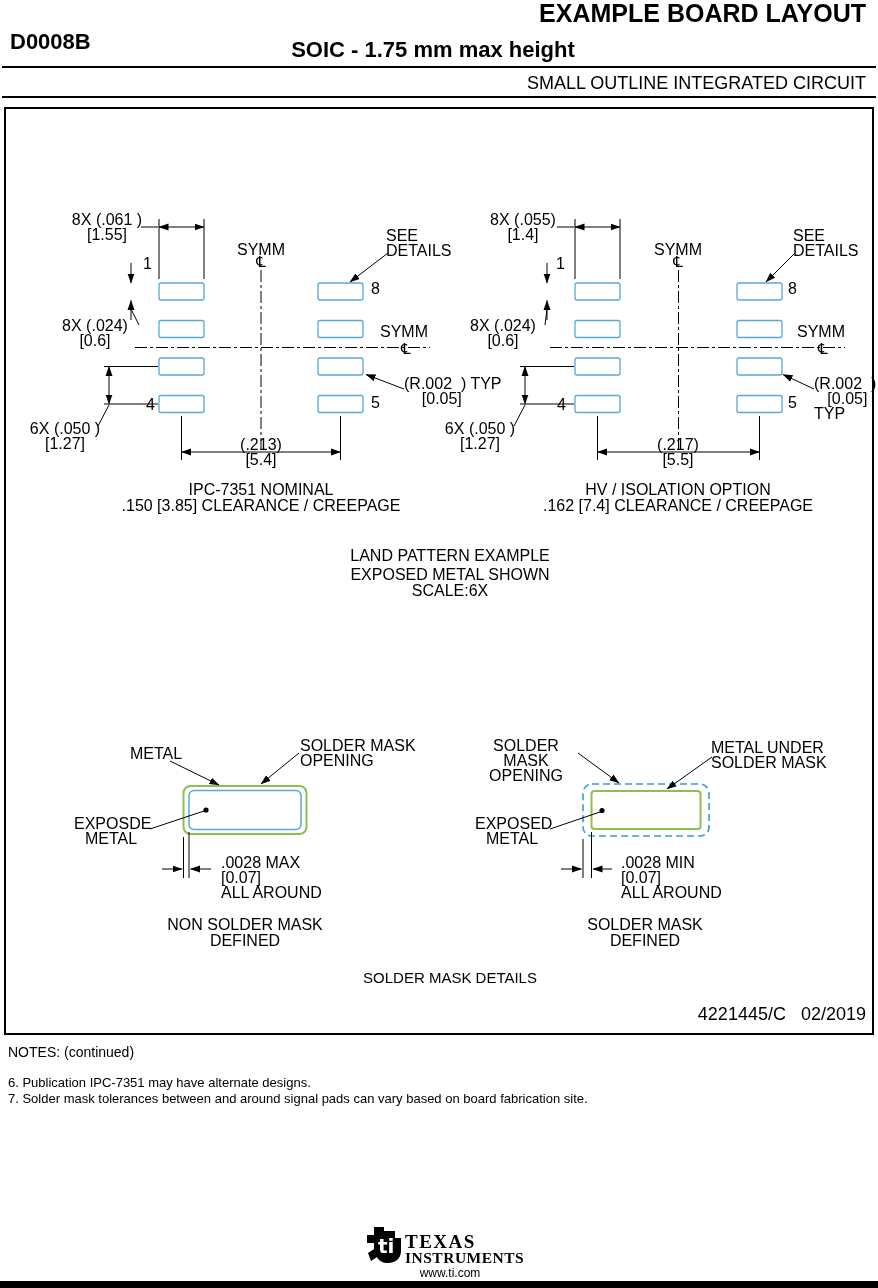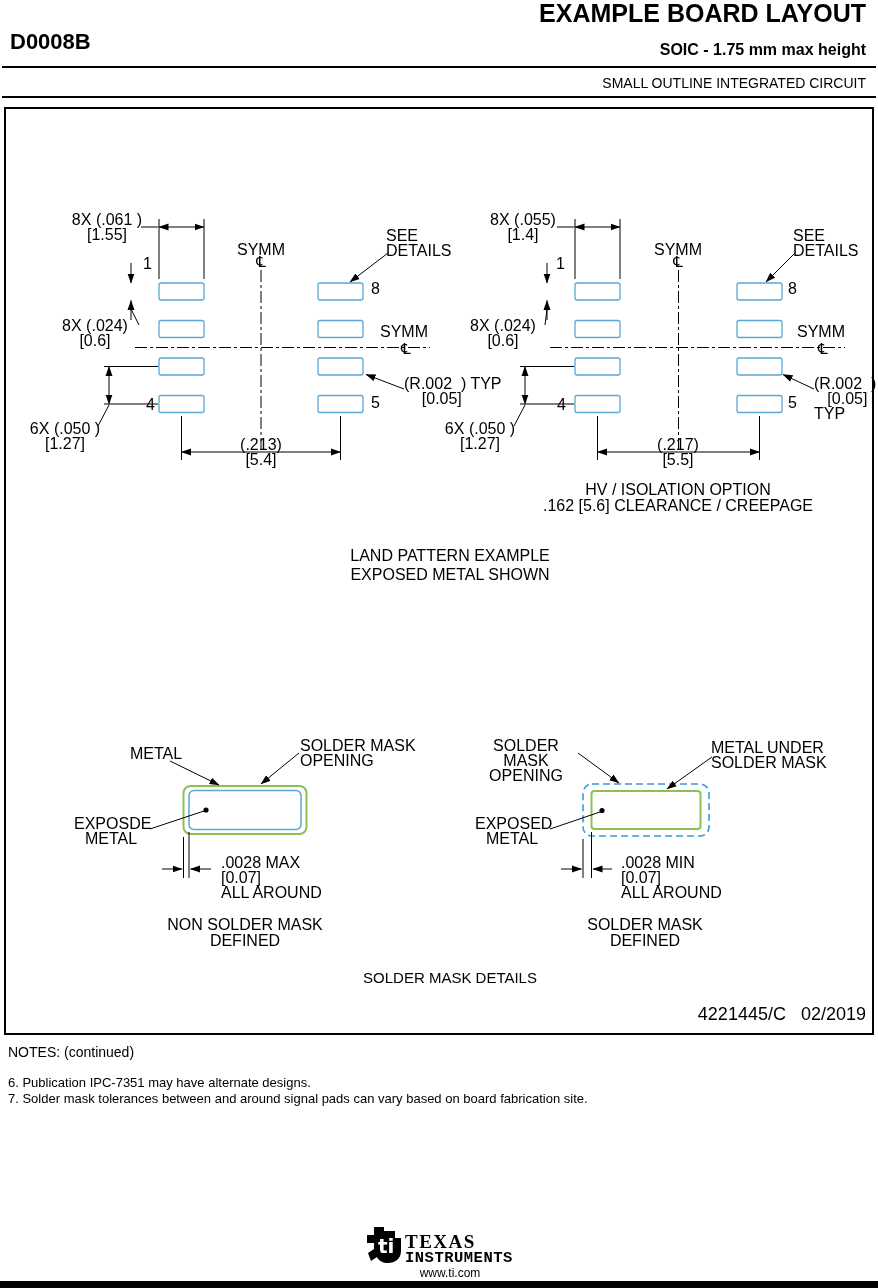--- a/index.html
+++ b/index.html
@@ -5,38 +5,38 @@
   html,body{margin:0;padding:0;background:#fff;}
   .page{position:relative;width:878px;height:1288px;background:#fff;overflow:hidden;
         font-family:"Liberation Sans",sans-serif;color:#000;}
   .lbl{position:absolute;font-size:16px;line-height:15px;white-space:pre-line;color:#000;}
   .ctr{text-align:center;}
   .rt{text-align:right;}
   .pre{white-space:pre;}
   .cap{line-height:16px;}
   .h-doc{font-size:25px;font-weight:bold;line-height:26px;}
   .h-part{font-size:22px;font-weight:bold;}
-  .h-pkg{font-size:16px;font-weight:bold;}
-  .h-sub{font-size:14px;}
+  .h-pkg{font-size:22px;font-weight:bold;text-align:center;}
+  .h-sub{font-size:18px;}
   .big{font-size:16px;line-height:18px;}
   .mid{font-size:15px;line-height:17px;}
   .cl-sym{font-family:"DejaVu Sans",sans-serif;font-size:15px;line-height:15px;}
   .rule{position:absolute;left:2px;width:874px;height:2px;background:#000;}
   .frame{position:absolute;left:4px;top:107px;width:870px;height:928px;
          border:2px solid #000;box-sizing:border-box;}
   svg.linework{position:absolute;left:0;top:0;pointer-events:none;}
   .pad{fill:#fff;stroke:var(--pad-outline,#5aa7d8);stroke-width:1.3;}
   .dim{stroke:#000;stroke-width:1;fill:none;}
   .cl{stroke:#000;stroke-width:1;fill:none;stroke-dasharray:12 3 3 3;}
   .green{fill:none;stroke:var(--mask-green,#8cc152);stroke-width:2;}
   .bluesolid{fill:#fff;stroke:var(--pad-outline,#5aa7d8);stroke-width:1.5;}
   .bluedash{fill:none;stroke:var(--mask-blue-dashed,#3a9bd5);stroke-width:1.6;stroke-dasharray:7 4;}
   .brand-top{position:absolute;font-family:"Liberation Serif",serif;font-weight:bold;
              font-size:19px;letter-spacing:1.5px;}
-  .brand-bottom{position:absolute;font-family:Liberation Mono, monospace;font-weight:bold;
+  .brand-bottom{position:absolute;font-family:Liberation Serif, serif;font-weight:bold;
              font-size:15.5px;letter-spacing:0.5px;}
   .url{font-size:12px;}
   .bottom-bar{position:absolute;left:0;top:1281px;width:878px;height:7px;background:#000;}
 </style>
 </head>
 <body>
 
 <div class="page">
 
   <div class="lbl h-doc rt" style="left:0px;top:0px;width:866px">EXAMPLE BOARD LAYOUT</div>
@@ -153,20 +153,22 @@
   <div class="lbl ctr cl-sym" style="left:216px;top:255px;width:90px">℄</div>
   <div class="lbl" style="left:380px;top:324px">SYMM</div>
   <div class="lbl cl-sym" style="left:401px;top:342px">℄</div>
   <div class="lbl" style="left:386px;top:228px">SEE
 DETAILS</div>
   <div class="lbl pre" style="left:404px;top:376px">(R.002  ) TYP
     [0.05]</div>
   <div class="lbl" style="left:146px;top:397px">4</div>
   <div class="lbl" style="left:371px;top:281px">8</div>
   <div class="lbl" style="left:371px;top:395px">5</div>
+  <div class="lbl ctr cap" style="left:120px;top:482px;width:282px">IPC-7351 NOMINAL
+.150 [3.85] CLEARANCE / CREEPAGE</div>
 
   <div class="lbl ctr" style="left:478px;top:212px;width:90px">8X (.055)
 [1.4]</div>
   <div class="lbl" style="left:556px;top:256px">1</div>
   <div class="lbl ctr" style="left:458px;top:318px;width:90px">8X (.024)
 [0.6]</div>
   <div class="lbl ctr" style="left:435px;top:421px;width:90px">6X (.050 )
 [1.27]</div>
   <div class="lbl ctr" style="left:633px;top:437px;width:90px">(.217)
 [5.5]</div>
@@ -176,24 +178,25 @@
   <div class="lbl cl-sym" style="left:818px;top:342px">℄</div>
   <div class="lbl" style="left:793px;top:228px">SEE
 DETAILS</div>
   <div class="lbl pre" style="left:814px;top:376px">(R.002  )
    [0.05]
 TYP</div>
   <div class="lbl" style="left:557px;top:397px">4</div>
   <div class="lbl" style="left:788px;top:281px">8</div>
   <div class="lbl" style="left:788px;top:395px">5</div>
   <div class="lbl ctr cap" style="left:537px;top:482px;width:282px">HV / ISOLATION OPTION
-.162 [5.6] CLEARANCE / CREEPAGE</div>
+.162 [7.4] CLEARANCE / CREEPAGE</div>
 
   <div class="lbl ctr big" style="left:250px;top:547px;width:400px">LAND PATTERN EXAMPLE</div>
   <div class="lbl ctr" style="left:250px;top:567px;width:400px">EXPOSED METAL SHOWN</div>
+  <div class="lbl ctr" style="left:250px;top:583px;width:400px">SCALE:6X</div>
 
   <div class="lbl" style="left:130px;top:746px">METAL</div>
   <div class="lbl" style="left:300px;top:738px">SOLDER MASK
 OPENING</div>
   <div class="lbl ctr" style="left:74px;top:816px;width:74px">EXPOSDE
 METAL</div>
   <div class="lbl" style="left:221px;top:855px">.0028 MAX
 [0.07]
 ALL AROUND</div>
   <div class="lbl ctr cap" style="left:134px;top:917px;width:222px">NON SOLDER MASK

